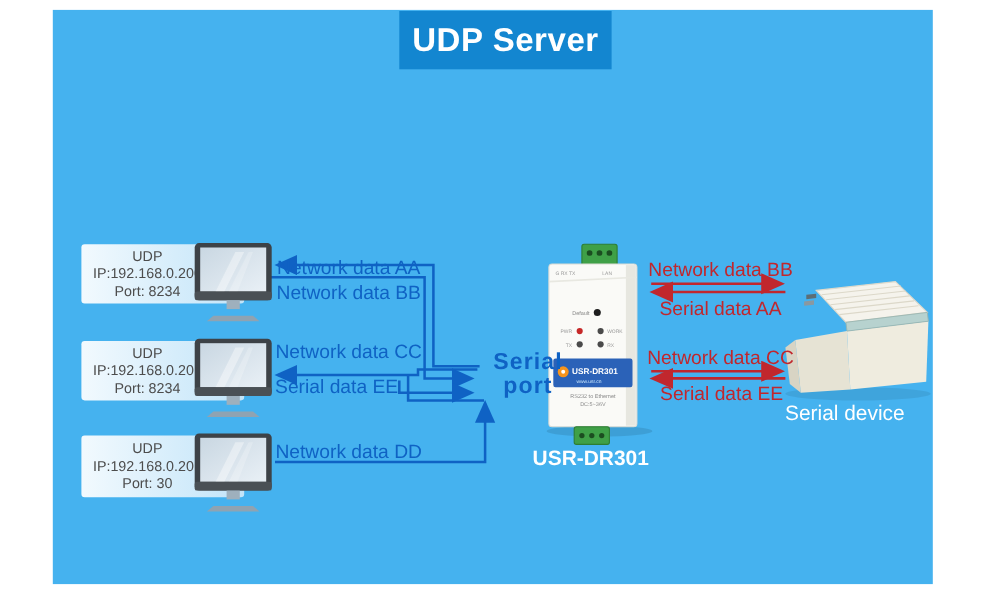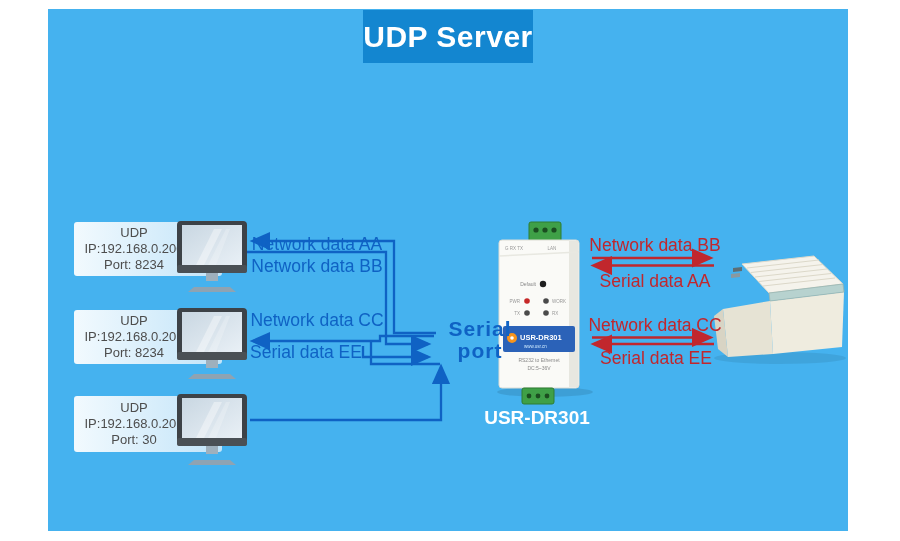--- a/index.html
+++ b/index.html
@@ -1,19 +1,19 @@
 <!DOCTYPE html>
 <html><head>
 <meta charset="utf-8">
 <style>
   html,body{margin:0;padding:0;background:#ffffff;}
   #canvas{position:relative;width:900px;height:541px;background:#ffffff;overflow:hidden;
           font-family:"Liberation Sans", sans-serif;}
   #bg{position:absolute;left:48px;top:9px;width:800px;height:522px;background:#45B2EF;}
-  #banner{position:absolute;left:363px;top:10px;width:170px;height:53px;background:#1386D0;
+  #banner{position:absolute;left:363px;top:10px;width:193px;height:53px;background:#1386D0;
           display:flex;align-items:center;justify-content:center;}
   #banner .t{color:#fff;font-size:30px;font-weight:700;letter-spacing:0.5px;}
   svg{position:absolute;left:0;top:0;}
   .box{position:absolute;left:74px;width:148px;border-radius:3px;
        background:linear-gradient(90deg, rgba(255,255,255,0.93), rgba(221,239,251,0.82));}
   .box-text{position:absolute;left:0;top:50%;transform:translateY(-50%);width:120px;
             text-align:center;font-size:13px;color:#4d4d4d;line-height:16px;}
   .box-text span{display:block;}
   .lbl{position:absolute;transform:translate(-50%,-50%);white-space:nowrap;
        font-size:17.5px;color:#0F62C4;text-align:center;}
@@ -141,23 +141,25 @@
       <polygon points="769,293 843,284 844,292 770,301" fill="#b7d2cf" stroke="#98b5b1" stroke-width="0.8"></polygon>
       <polygon points="733,268 742,267 742,271 733,272" fill="#5d6e75"></polygon>
       <polygon points="731,274 740,273 740,277 731,278" fill="#8a98a0"></polygon>
     </g>
   </svg>
 
   <div class="lbl" style="left:317px;top:228px;margin-top:16px;">Network data AA</div>
   <div class="lbl" style="left:317px;top:266px;">Network data BB</div>
   <div class="lbl" style="left:317px;top:320px;">Network data CC</div>
   <div class="lbl" style="left:306px;top:352px;">Serial data EE</div>
+  <div class="lbl" style="left:317px;top:411px;">Network data DD</div>
 
   <div class="lbl port" style="left:480px;top:329px;">Serial</div>
   <div class="lbl port" style="left:480px;top:351px;text-align:center;">port</div>
 
   <div class="lbl red" style="left:655px;top:245px;">Network data BB</div>
   <div class="lbl red" style="left:655px;top:281px;">Serial data AA</div>
   <div class="lbl red" style="left:655px;top:325px;">Network data CC</div>
   <div class="lbl red" style="left:656px;top:358px;">Serial data EE</div>
 
   <div class="lbl white bold" style="left:537px;top:418px;">USR-DR301</div>
+  <div class="lbl white" style="left:768px;top:377px;">Serial device</div>
 </div>
 
 </body></html>

